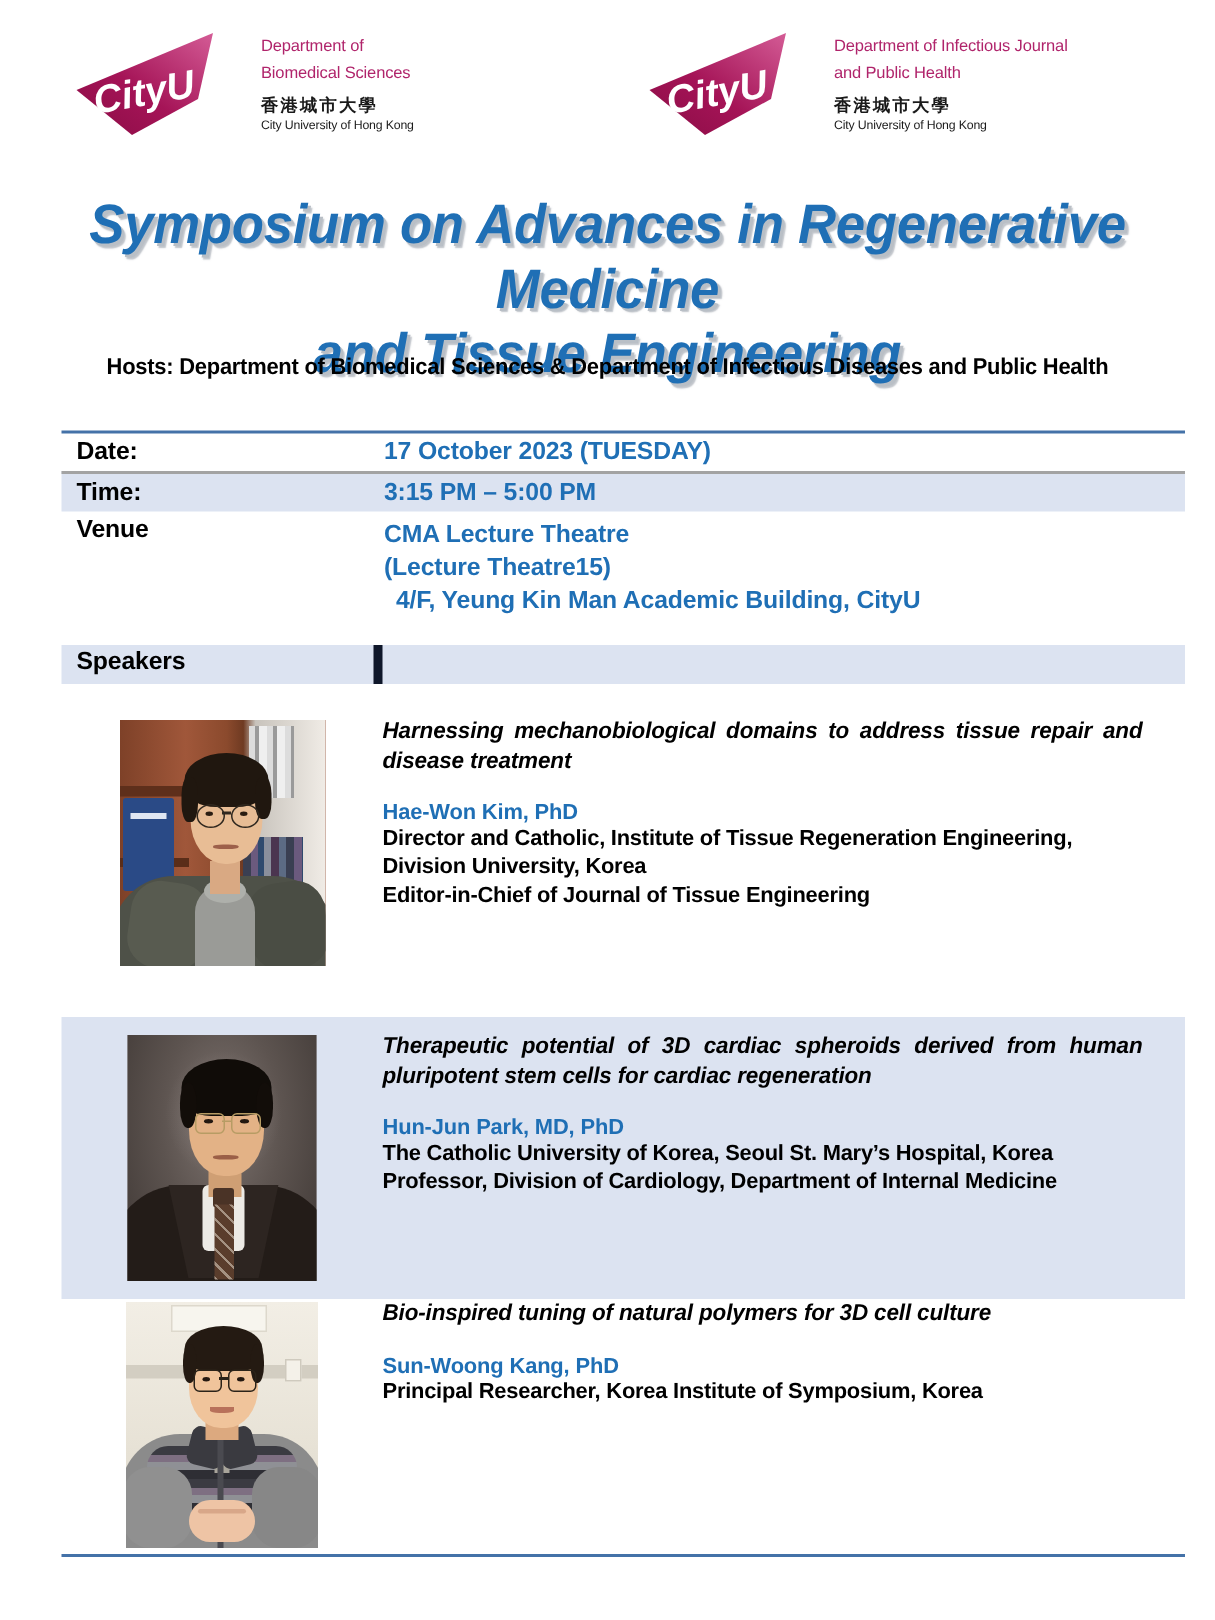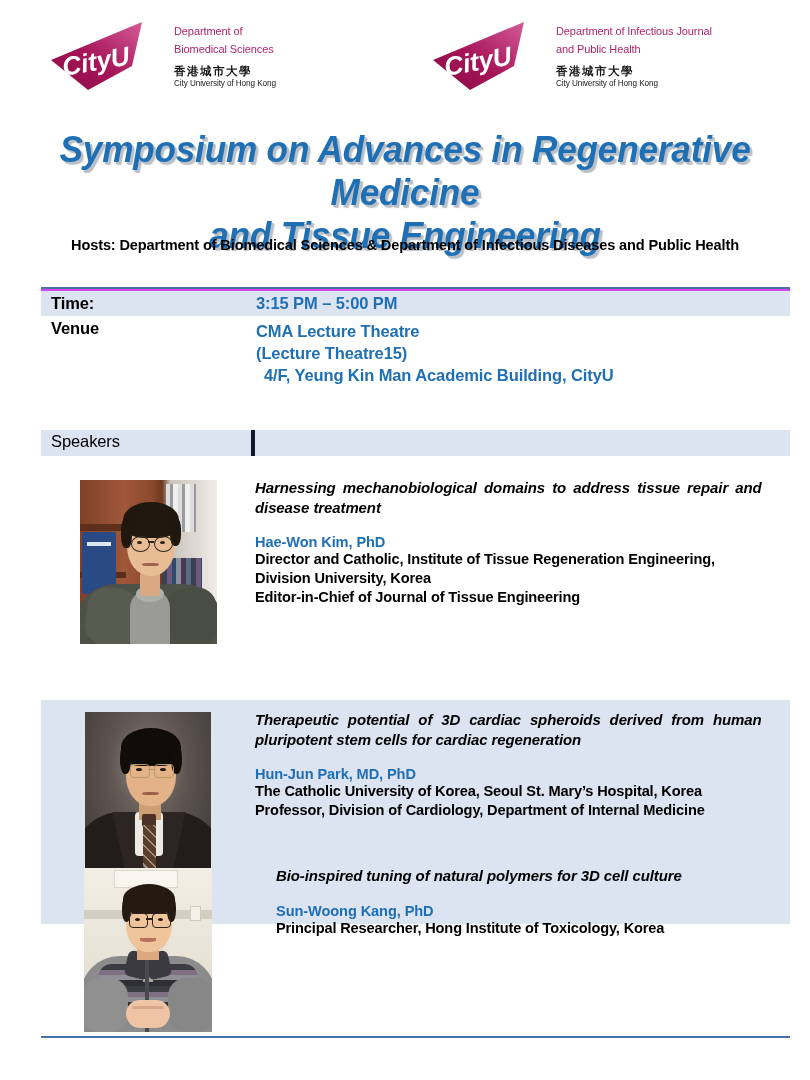--- a/index.html
+++ b/index.html
@@ -88,21 +88,21 @@
   
   .info-table {
     position: absolute;
     top: 287px; left: 41px;
     width: 749px;
     border-top: 2px solid #4472A8;
     border-collapse: collapse;
   }
   .info-row { display: flex; }
   .info-row.shaded { background: #DCE3F1; }
-  .info-row.bordered-top { border-top: 2px solid #d946ef; }
+  .info-row.bordered-top { border-top: 2px solid #a3a3a3; }
   .info-label {
     width: 215px;
     flex: 0 0 215px;
     font-size: 16.5px;
     font-weight: 700;
     color: #000;
     padding: 3px 0 3px 10px;
     box-sizing: border-box;
     letter-spacing: -0.1px;
   }
@@ -121,24 +121,24 @@
   .speakers-head {
     position: absolute;
     top: 430px; left: 41px;
     width: 749px;
     height: 26px;
     background: #DCE3F1;
     display: flex;
   }
   .speakers-head .cell-l {
     width: 214px; flex: 0 0 214px;
-    border-right: 4px solid #0f172a;
+    border-right: 6px solid #0f172a;
     box-sizing: border-box;
     font-size: 16.5px;
-    font-weight: 400;
+    font-weight: 700;
     color: #000;
     padding: 2px 0 0 10px;
     letter-spacing: -0.1px;
   }
   .speakers-head .cell-r { flex: 1; }
 
   
   .speaker-row {
     position: absolute;
     left: 41px;
@@ -340,20 +340,24 @@
 
 <div class="title">
   <div>Symposium on Advances in Regenerative Medicine</div>
   <div>and Tissue Engineering</div>
 </div>
 
 <div class="hosts">Hosts: Department of Biomedical Sciences &amp; Department of Infectious Diseases and Public Health</div>
 
 <div class="info-table">
 
+  <div class="info-row">
+    <div class="info-label">Date:</div>
+    <div class="info-value">17 October 2023 (TUESDAY)</div>
+  </div>
 
   <div class="info-row shaded bordered-top">
     <div class="info-label">Time:</div>
     <div class="info-value">3:15 PM – 5:00 PM</div>
   </div>
 
   <div class="info-row">
     <div class="info-label">Venue</div>
     <div class="info-value">
       <span class="sub">CMA Lecture Theatre</span>
@@ -402,21 +406,21 @@
     <div class="talk-title">Harnessing mechanobiological domains to address tissue repair and disease treatment</div>
     <div class="speaker-name">Hae-Won Kim, PhD</div>
     <div class="speaker-aff">
       <div class="just">Director and Catholic, Institute of Tissue Regeneration Engineering,</div>
       <div>Division University, Korea</div>
       <div>Editor-in-Chief of Journal of Tissue Engineering</div>
     </div>
   </div>
 </div>
 
-<div class="speaker-row shaded" style="top:700px; height:224px;">
+<div class="speaker-row shaded" style="top:678px; height:188px;">
   <div class="photo-col">
     <div class="photo p2">
       <div class="bg"></div>
         <div class="bgsheen"></div>
       <div class="suit"></div>
         <div class="lapel-l"></div>
         <div class="lapel-r"></div>
       <div class="shirt"></div>
         <div class="neck"></div>
       <div class="tie-knot"></div>
@@ -438,21 +442,21 @@
   <div class="info-col">
     <div class="talk-title">Therapeutic potential of 3D cardiac spheroids derived from human pluripotent stem cells for cardiac regeneration</div>
     <div class="speaker-name">Hun-Jun Park, MD, PhD</div>
     <div class="speaker-aff">
       <div>The Catholic University of Korea, Seoul St. Mary’s Hospital, Korea</div>
       <div>Professor, Division of Cardiology, Department of Internal Medicine</div>
     </div>
   </div>
 </div>
 
-<div class="speaker-row" style="top:856px; height:180px;gap:21px;">
+<div class="speaker-row" style="top:856px; height:180px;">
   <div class="photo-col">
     <div class="photo p3">
       <div class="wall"></div>
         <div class="board"></div>
         <div class="rail"></div>
         <div class="socket"></div>
       <div class="table"></div>
       <div class="body"></div>
         <div class="stripes"></div>
       <div class="arm-l"></div>
@@ -475,18 +479,18 @@
         <div class="mouth"></div>
       <div class="hands">
           <i></i>
         </div>
     </div>
   </div>
   <div class="info-col">
     <div class="talk-title nojustify">Bio-inspired tuning of natural polymers for 3D cell culture</div>
     <div class="speaker-name">Sun-Woong Kang, PhD</div>
     <div class="speaker-aff">
-      <div>Principal Researcher, Hong Institute of Toxicology, Korea</div>
+      <div>Principal Researcher, Korea Institute of Symposium, Korea</div>
     </div>
   </div>
 </div>
 
 <div class="bottom-rule"></div>
 
 </body></html>

